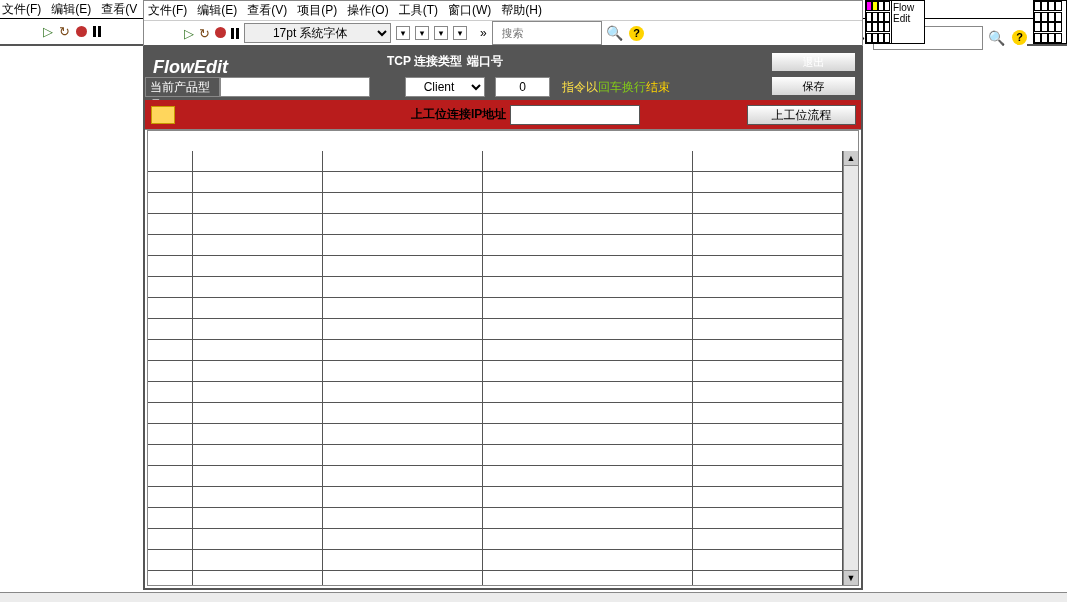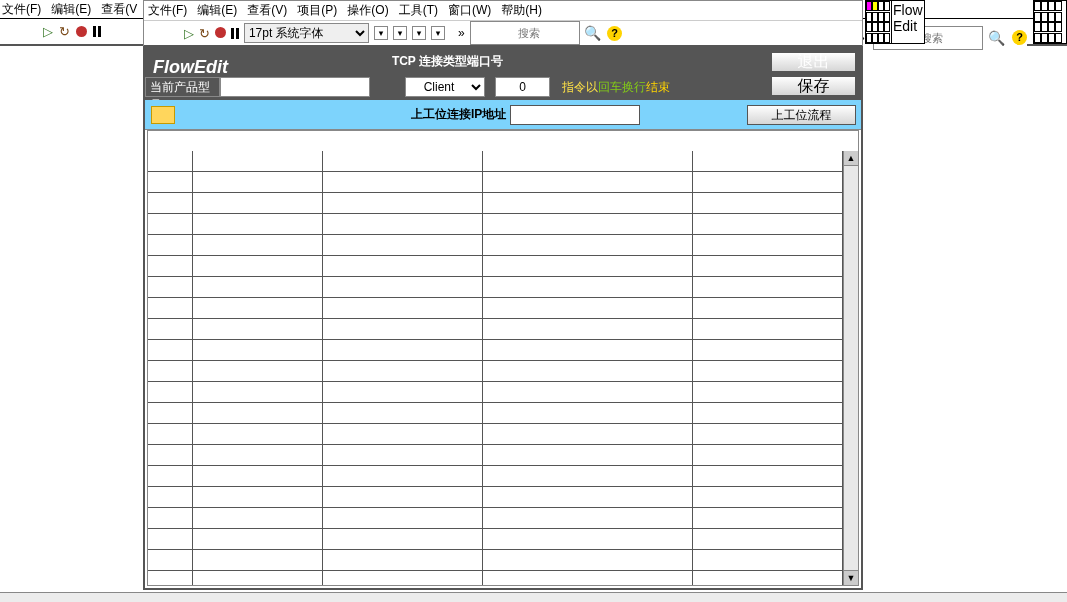--- a/index.html
+++ b/index.html
@@ -8,58 +8,58 @@
 
 .outer-menu { position:absolute; top:0; left:0; right:0; height:19px; background:#fff; border-bottom:1px solid #000; font-size:12px; display:flex; align-items:center; padding-left:2px; }
 .outer-menu span { margin-right:10px; }
 
 
 .outer-tb { position:absolute; top:19px; left:0; right:0; height:27px; background:#fff; border-bottom:2px solid #555; display:flex; align-items:center; padding-left:40px; }
 .outer-tb .icon { margin:0 3px; display:inline-flex; align-items:center; justify-content:center; }
 
 
 .right-tools { position:absolute; top:19px; right:0; height:27px; display:flex; align-items:center; background:#fff; }
-.search-edit { width:110px; height:24px; border:1px solid #888; font-size:11px; padding-left:9px;text-align:center; }
+.search-edit { width:110px; height:24px; border:1px solid #888; font-size:11px; padding-left:9px; }
 
 
 .inner-win { position:absolute; top:0; left:143px; width:720px; border:1px solid #888; background:#fff; }
 .inner-menu { height:19px; background:#fff; font-size:12px; display:flex; align-items:center; padding-left:4px; }
 .inner-menu span { margin-right:10px; }
 .inner-tb { height:27px; background:#fff; border-top:1px solid #ccc; border-bottom:2px solid #555; display:flex; align-items:center; padding-left:40px; gap:5px; }
-.font-sel { width:125px; height:20px; font-size:12px; border:1px solid #888; }
+.font-sel { width:147px; height:20px; font-size:12px; border:1px solid #888;padding-left:24px; }
 
 
 .palette { position:absolute; top:0; right:142px; width:60px; height:44px; border:1px solid #000; background:#fff; display:flex; }
 .palette .grid { width:25px; display:flex; flex-wrap:wrap; }
 .palette .cell { width:6px; height:10px; border:1px solid #000; }
-.palette .lbl { flex:1; font-size:14px; padding:1px; border-left:1px solid #000; }
+.palette .lbl { flex:1; font-size:10px; padding:1px; border-left:1px solid #000; }
 .palette2 { position:absolute; top:0; right:0; width:34px; height:44px; border:1px solid #000; background:#fff; display:flex; flex-wrap:wrap; }
 .palette2 .cell { width:7px; height:10px; border:1px solid #000; }
 
 
 .app { position:absolute; top:46px; left:143px; width:720px; height:544px; border:2px solid #555; display:flex; flex-direction:column; background:#fff; }
 .titlebar { height:26px; background:#555; color:#fff; display:flex; align-items:center; }
 .titlebar .title { font-size:18px; font-weight:bold; font-style:italic; padding-left:8px; flex:0 0 230px;margin-top:12px; }
-.tcp-label { color:#fff; font-size:12px; font-weight:bold; margin-left:12px; width:80px;text-align:right; }
+.tcp-label { color:#fff; font-size:12px; font-weight:bold; margin-left:12px; width:80px; }
 .port-label { color:#fff; font-size:12px; font-weight:bold; width:50px; }
-.side-btn { position:absolute; right:5px; width:85px; height:20px; background:linear-gradient(#fefefe,#d6d6d6); border:1px solid #555; font-size:16px; text-align:center; line-height:18px; }
+.side-btn { position:absolute; right:5px; width:85px; height:20px; background:linear-gradient(#fefefe,#d6d6d6); border:1px solid #555; font-size:11px; text-align:center; line-height:18px; }
 .quit-btn { top:4px; }
 .save-btn { top:28px; }
 
 .row2 { height:26px; background:#555; display:flex; align-items:center; position:relative; }
 .prod-label { color:#fff; font-size:12px; width:75px; padding-left:4px; background:#555; border:1px solid #888; height:20px; line-height:18px; }
 .prod-input { width:150px; height:20px; border:1px solid #888; background:#fff; }
 .tcp-select { width:80px; height:20px; margin-left:35px; background:#fff; border:1px solid #888; font-size:12px; text-align:center; }
 .port-input { width:55px; height:20px; margin-left:10px; text-align:center; border:1px solid #888; font-size:12px; }
 .warn { font-size:12px; margin-left:12px; }
 .warn .t1 { color:#fde047; }
 .warn .t2 { color:#84cc16; }
 .warn .t3 { color:#ffd400; }
 
-.row3 { height:30px; background:#7dd3fc; display:flex; align-items:center; border-bottom:1px solid #888; position:relative; }
+.row3 { height:30px; background:#b91c1c; display:flex; align-items:center; border-bottom:1px solid #888; position:relative; }
 .folder-ico { width:24px; height:18px; background:#ffd65c; border:1px solid #c69a00; margin-left:6px; }
 .ip-label { font-size:12px; margin-left:236px; font-weight:bold; }
 .ip-input { width:130px; height:20px; border:1px solid #555; margin-left:4px; }
 .flow-btn { position:absolute; right:5px; width:109px; height:20px; background:linear-gradient(#fefefe,#d6d6d6); border:1px solid #555; font-size:12px; text-align:center; line-height:18px; }
 
 .grid-wrap { flex:1; position:relative; border:1px solid #888; margin:0 2px 2px 2px; overflow:hidden; }
 .grid-header { display:flex; height:20px; background:linear-gradient(#d8d8d8,#b8b8b8); font-size:12px; font-weight:bold; border-bottom:2px solid #555; }
 .grid-header div { border-right:1px solid #555; text-align:center; line-height:20px; }
 .col-seq { width:45px; }
 .col-type { width:130px; }

